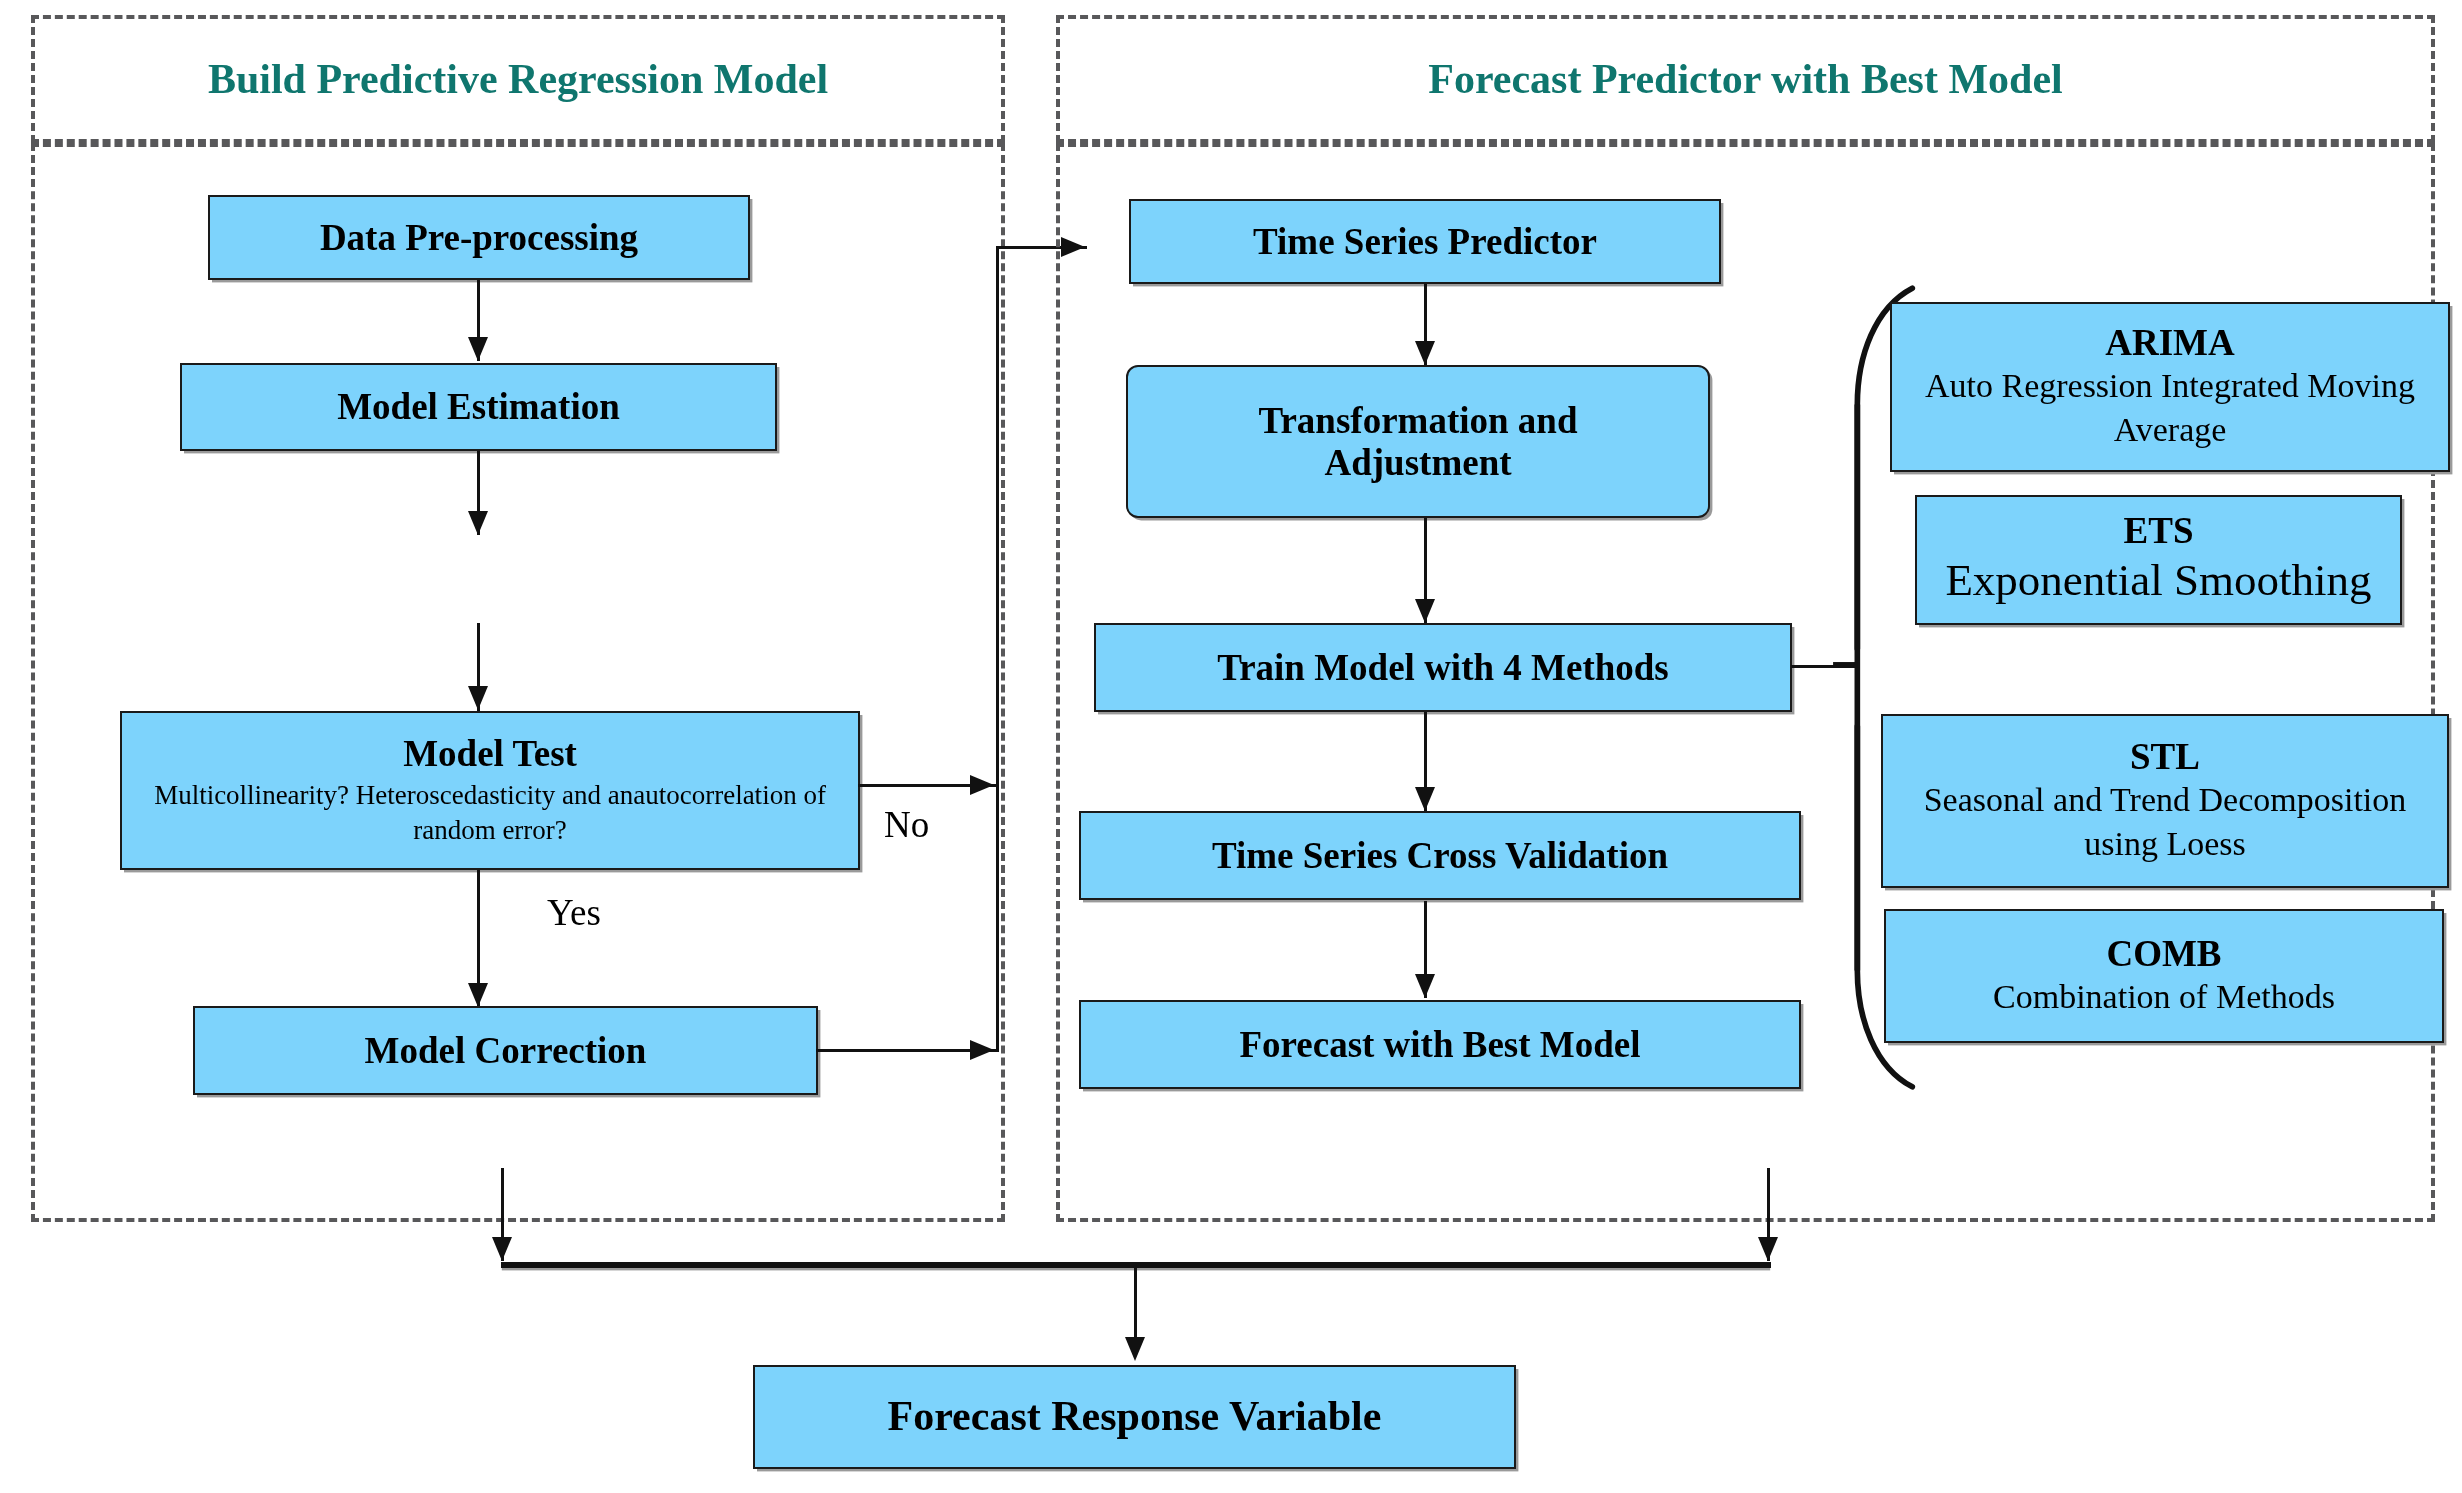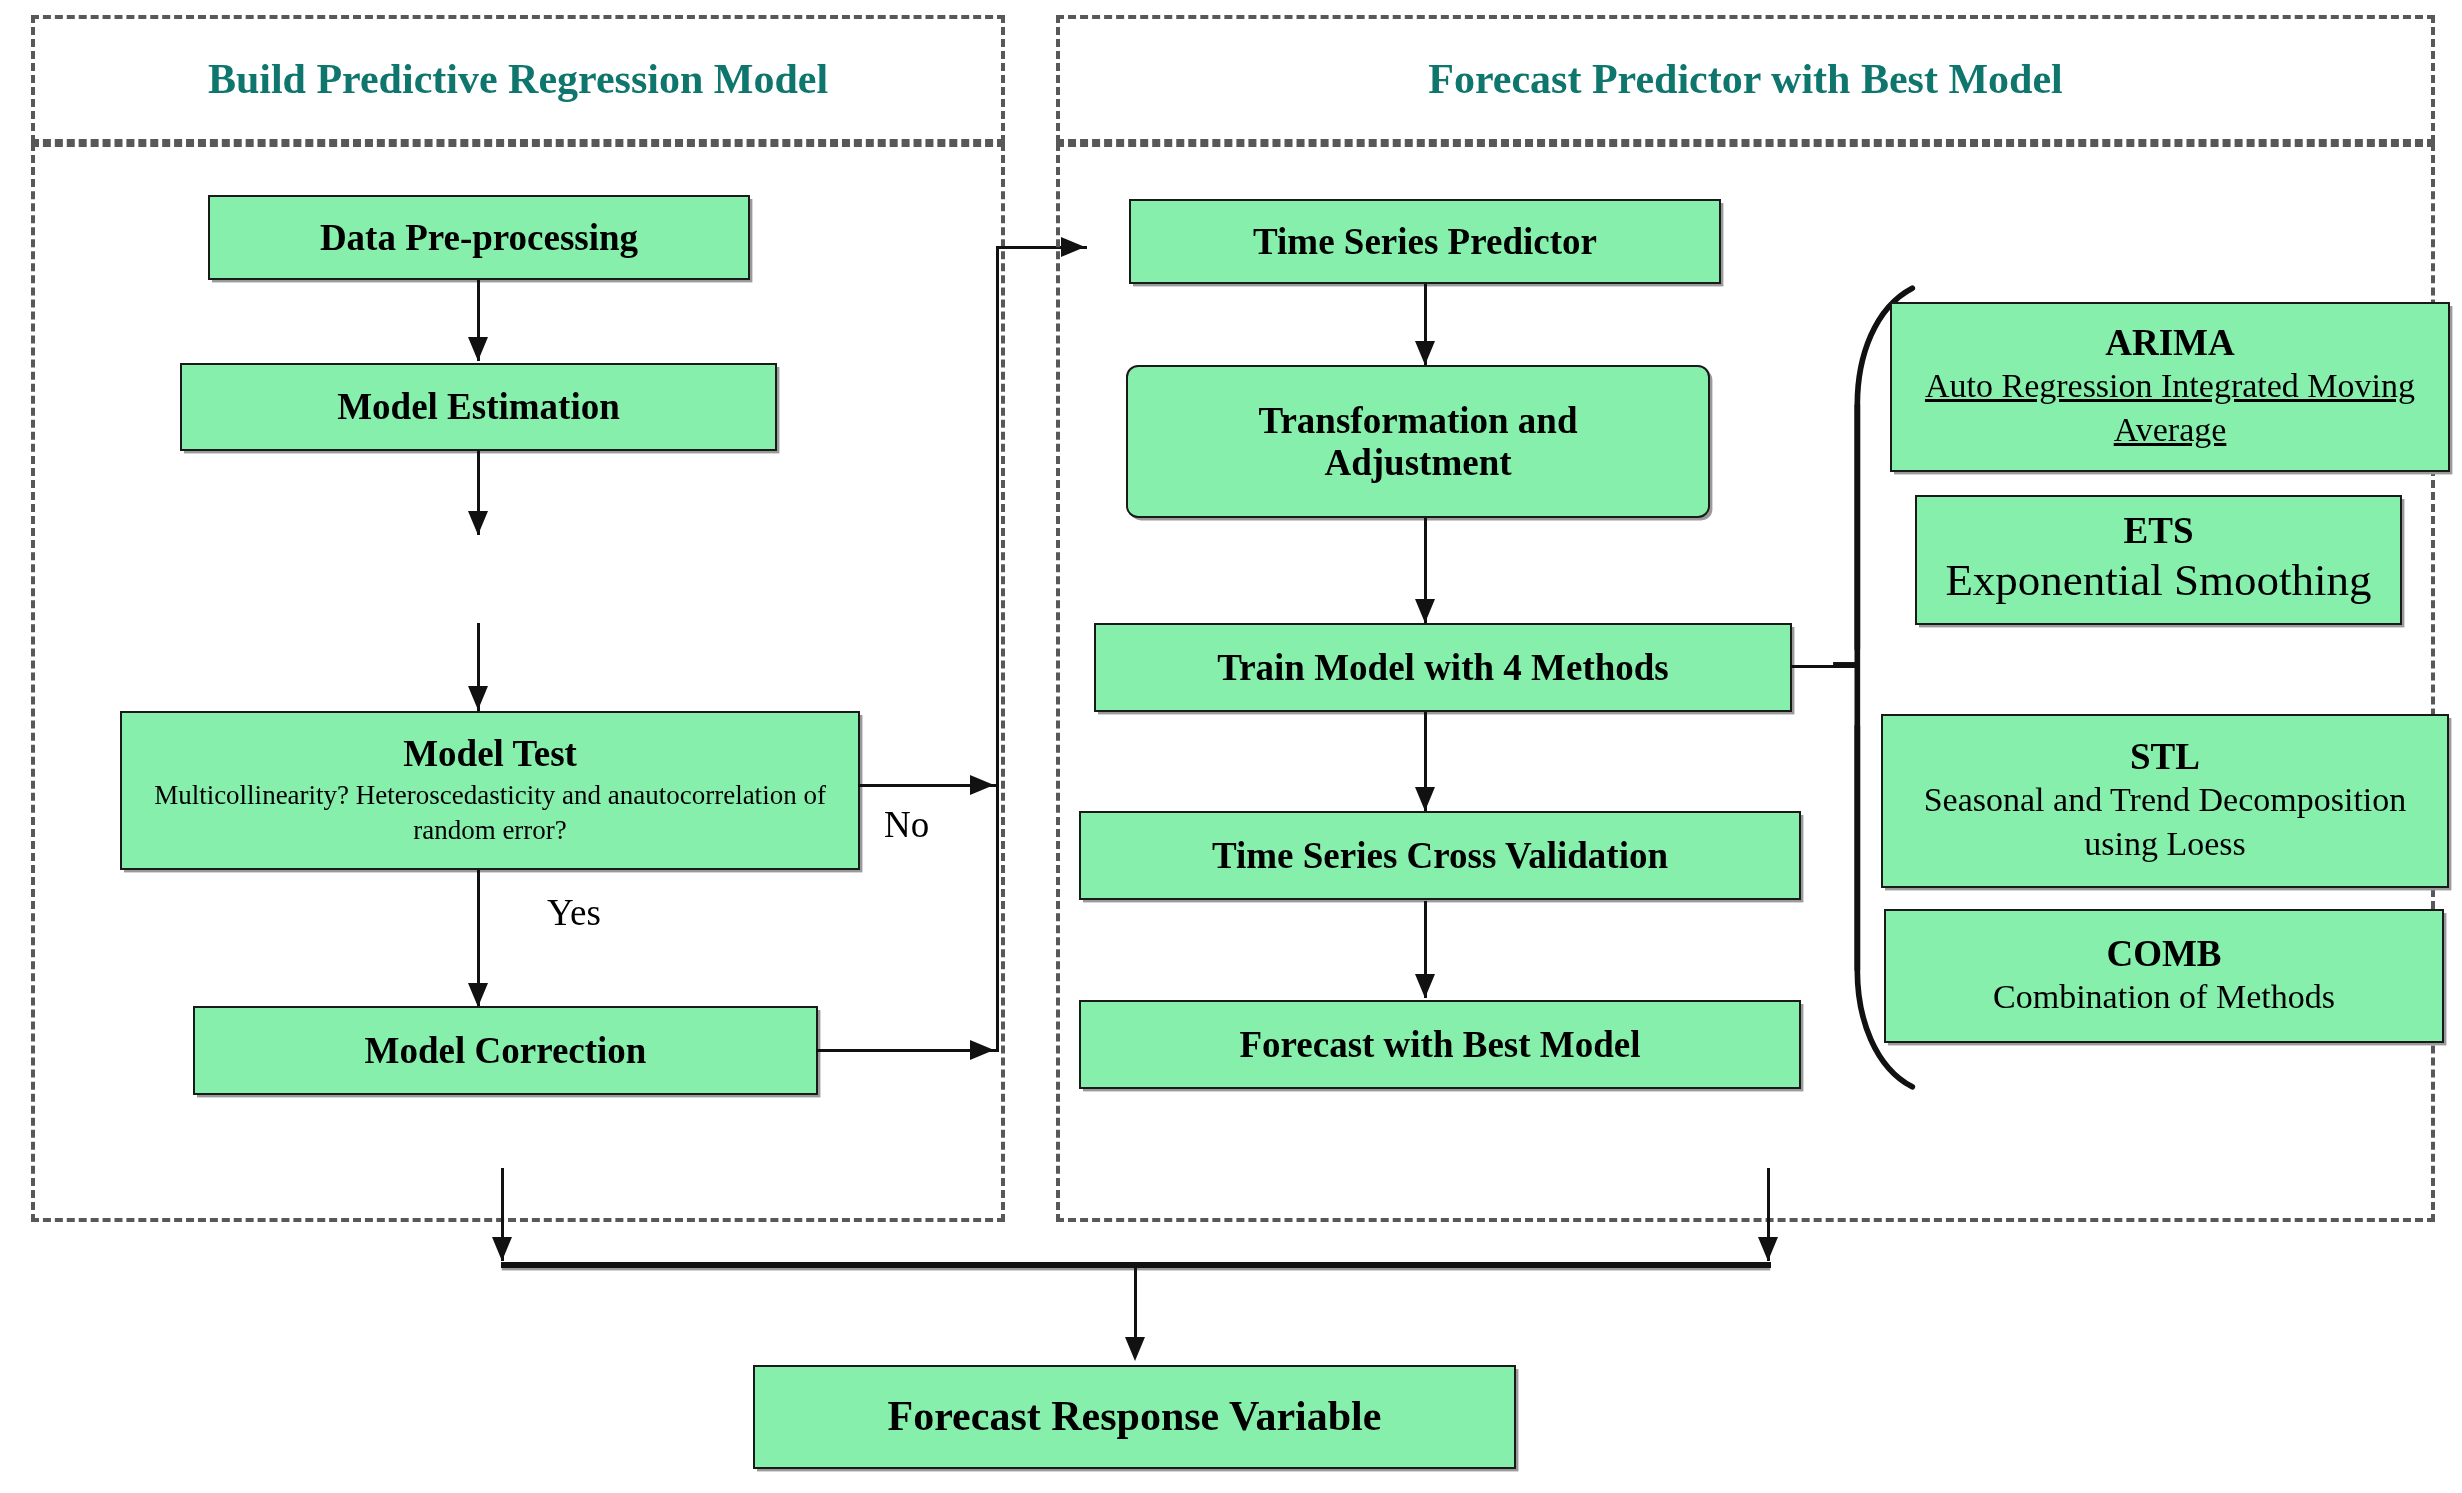--- a/index.html
+++ b/index.html
@@ -19,21 +19,21 @@
     font-weight:bold;
     color:#0f766e;
     text-align:center;
     white-space:nowrap;
   }
 
   
   .box{
     position:absolute;
     box-sizing:border-box;
-    background:#86efac;
+    background:#7dd3fc;
     border:2.4px solid #1a1a1a;
     box-shadow:3.2px 3.2px 0 -0.8px #9a9a9a;
     display:flex;
     flex-direction:column;
     align-items:center;
     justify-content:center;
     text-align:center;
     color:#000;
     padding:1.6px 6.5px;
   }
@@ -167,21 +167,21 @@
                M 40 548
                L 40 850
                C 40 910, 62 970, 108 994" stroke="#111111" stroke-width="7" fill="none" stroke-linecap="round"></path>
       <path d="M 40 150 L 40 850" stroke="#111111" stroke-width="7" fill="none"></path>
       <path d="M 10 472 L 40 472" stroke="#111111" stroke-width="7" fill="none"></path>
     </svg>
   </div>
 
   <div class="box" style="left:1890px;top:302px;width:560px;height:170px;">
     <div class="t1" style="font-size:37px;">ARIMA</div>
-    <div class="t2" style="font-size:34px;max-width:519px;text-decoration:underline;">Auto Regression Integrated Moving Average</div>
+    <div class="t2" style="font-size:34px;max-width:519px;">Auto Regression Integrated Moving Average</div>
   </div>
 
   <div class="box" style="left:1915px;top:495px;width:487px;height:130px;">
     <div class="t1" style="font-size:37px;">ETS</div>
     <div class="t2" style="font-size:45px;max-width:454px;text-align:center;">Exponential Smoothing</div>
   </div>
 
   <div class="box" style="left:1881px;top:714px;width:568px;height:174px;">
     <div class="t1" style="font-size:37px;">STL</div>
     <div class="t2" style="font-size:34px;max-width:535px;">Seasonal and Trend Decomposition using Loess</div>

